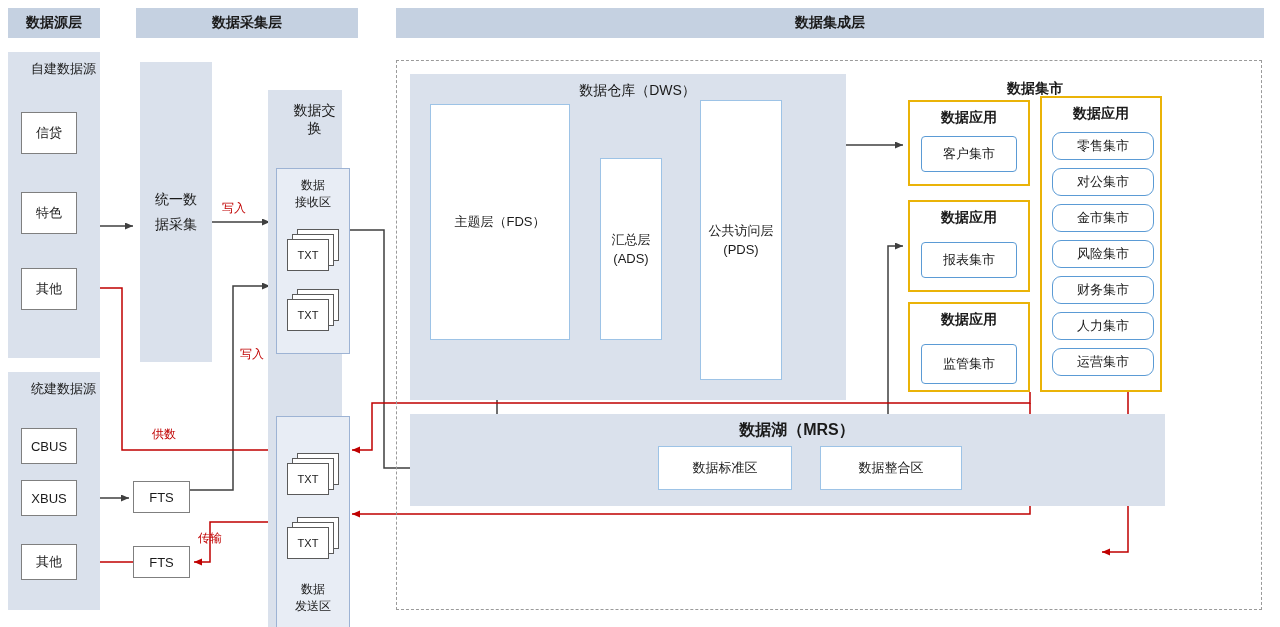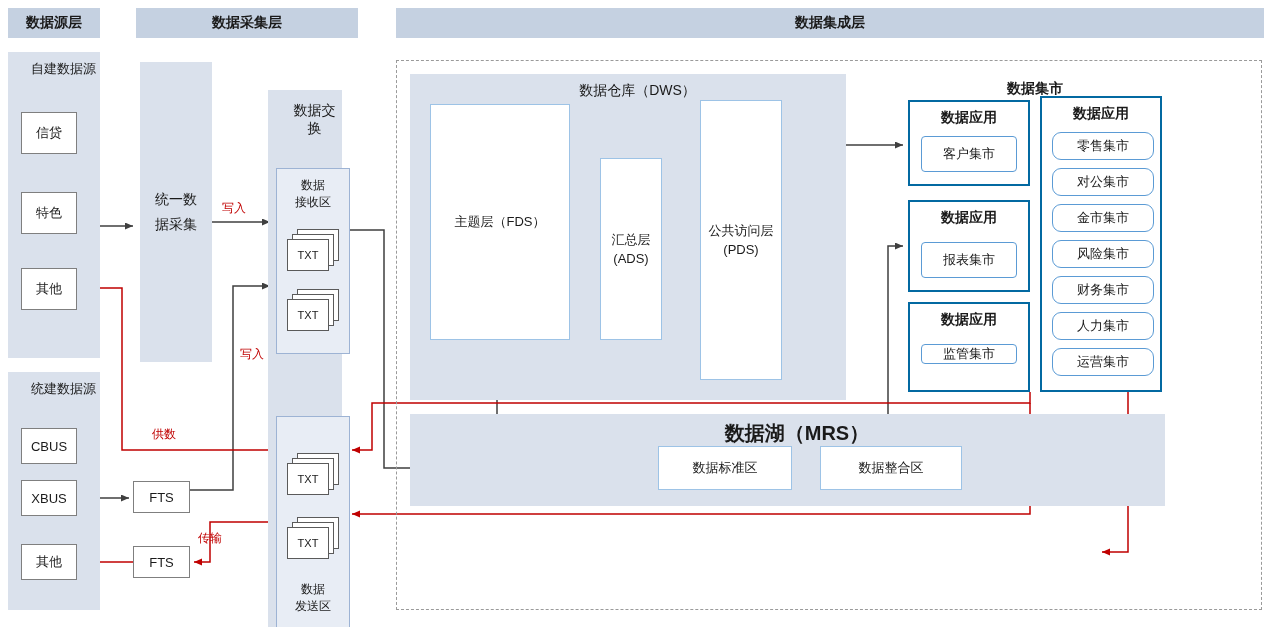--- a/index.html
+++ b/index.html
@@ -10,21 +10,21 @@
          align-items:center; justify-content:center; font-weight:bold; font-size:14px; }
   .panel { position:absolute; background:#dae1ec; }
   .ptitle { position:absolute; left:0; width:100%; text-align:center; font-size:13px;padding-left:19px; }
   .stitle { position:absolute; left:0; width:100%; text-align:center; font-size:12px; }
   .wbox { position:absolute; background:#fff; border:1px solid #7f7f7f; display:flex;
           align-items:center; justify-content:center; font-size:13px; }
   .bbox { position:absolute; background:#fff; border:1px solid #9dc3e6; display:flex;
           align-items:center; justify-content:center; font-size:13px; text-align:center; line-height:1.5; }
   .flexcol { flex-direction:column; }
   .subpanel { position:absolute; background:#e8edf5; border:1px solid #9db3d4; }
-  .martgroup { position:absolute; background:#fff; border:2px solid #0369a1; }
+  .martgroup { position:absolute; background:#fff; border:2px solid #eab308; }
   .gtitle { position:absolute; left:0; width:100%; text-align:center; font-size:14px; font-weight:bold; }
   .martitem { position:absolute; background:#fff; border:1px solid #5b9bd5; display:flex;
               align-items:center; justify-content:center; font-size:13px; }
   .r4 { border-radius:4px; } .r10 { border-radius:9px; }
   .bigtitle { position:absolute; text-align:center; font-size:14px; font-weight:bold; }
   .dashed-region { position:absolute; border:1px dashed #9a9a9a; }
   .txt-icon { position:absolute; width:54px; height:42px; }
   .txt-icon .pg { position:absolute; width:42px; height:32px; background:#fff; border:1px solid #5a5a5a; }
   .txt-icon .pgb { left:10px; top:0; }
   .txt-icon .pgm { left:5px; top:5px; }
@@ -152,36 +152,36 @@
     <div class="martitem r4" style="left:11px;top:34px;width:96px;height:36px;">客户集市</div>
   </div>
 
   <div class="martgroup" style="left:908px;top:200px;width:122px;height:92px;">
     <div class="gtitle" style="top:7px;">数据应用</div>
     <div class="martitem r4" style="left:11px;top:40px;width:96px;height:36px;">报表集市</div>
   </div>
 
   <div class="martgroup" style="left:908px;top:302px;width:122px;height:90px;">
     <div class="gtitle" style="top:7px;">数据应用</div>
-    <div class="martitem r4" style="left:11px;top:40px;width:96px;height:20px;">监管集市</div>
+    <div class="martitem r4" style="left:11px;top:40px;width:96px;height:40px;">监管集市</div>
   </div>
 
   <div class="martgroup" style="left:1040px;top:96px;width:122px;height:296px;">
     <div class="gtitle" style="top:7px;">数据应用</div>
     <div class="martitem r10" style="left:10px;top:34px;width:102px;height:28px;">零售集市</div>
     <div class="martitem r10" style="left:10px;top:70px;width:102px;height:28px;">对公集市</div>
     <div class="martitem r10" style="left:10px;top:106px;width:102px;height:28px;">金市集市</div>
     <div class="martitem r10" style="left:10px;top:142px;width:102px;height:28px;">风险集市</div>
     <div class="martitem r10" style="left:10px;top:178px;width:102px;height:28px;">财务集市</div>
     <div class="martitem r10" style="left:10px;top:214px;width:102px;height:28px;">人力集市</div>
     <div class="martitem r10" style="left:10px;top:250px;width:102px;height:28px;">运营集市</div>
   </div>
 
   <div class="panel" style="left:410px;top:414px;width:755px;height:92px;">
-    <div class="ptitle" style="top:6px;font-weight:bold;font-size:20px;">数据湖（MRS）</div>
+    <div class="ptitle" style="top:6px;font-weight:bold;font-size:16px;">数据湖（MRS）</div>
     <div class="bbox" style="left:248px;top:32px;width:134px;height:44px;">数据标准区</div>
     <div class="bbox" style="left:410px;top:32px;width:142px;height:44px;">数据整合区</div>
   </div>
 
 
   <div class="rlabel" style="left:222px;top:200px;">写入</div>
   <div class="rlabel" style="left:240px;top:346px;">写入</div>
   <div class="rlabel" style="left:152px;top:426px;">供数</div>
   <div class="rlabel" style="left:198px;top:530px;">传输</div>
 

